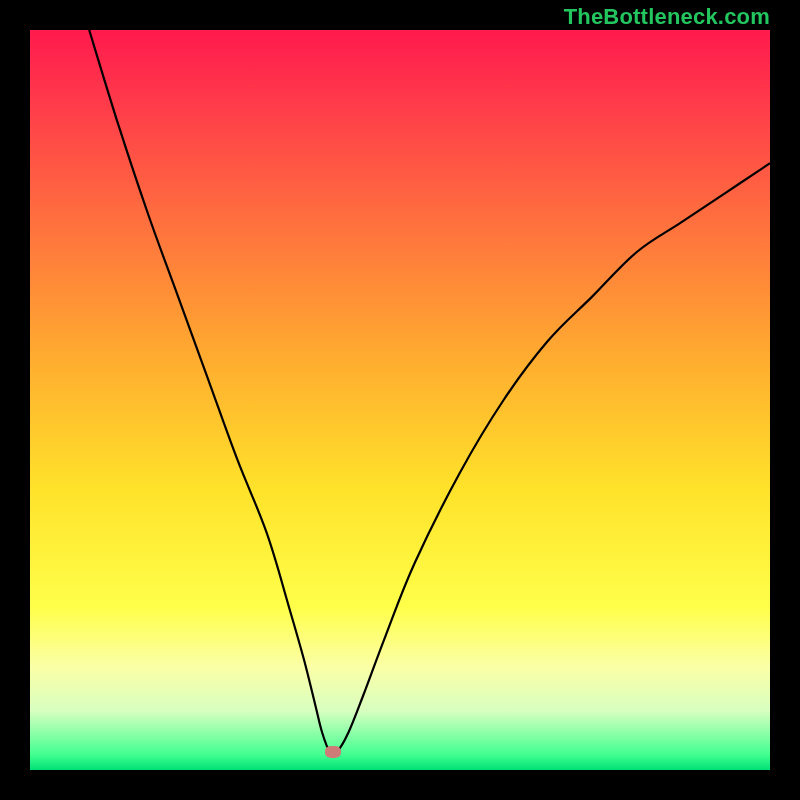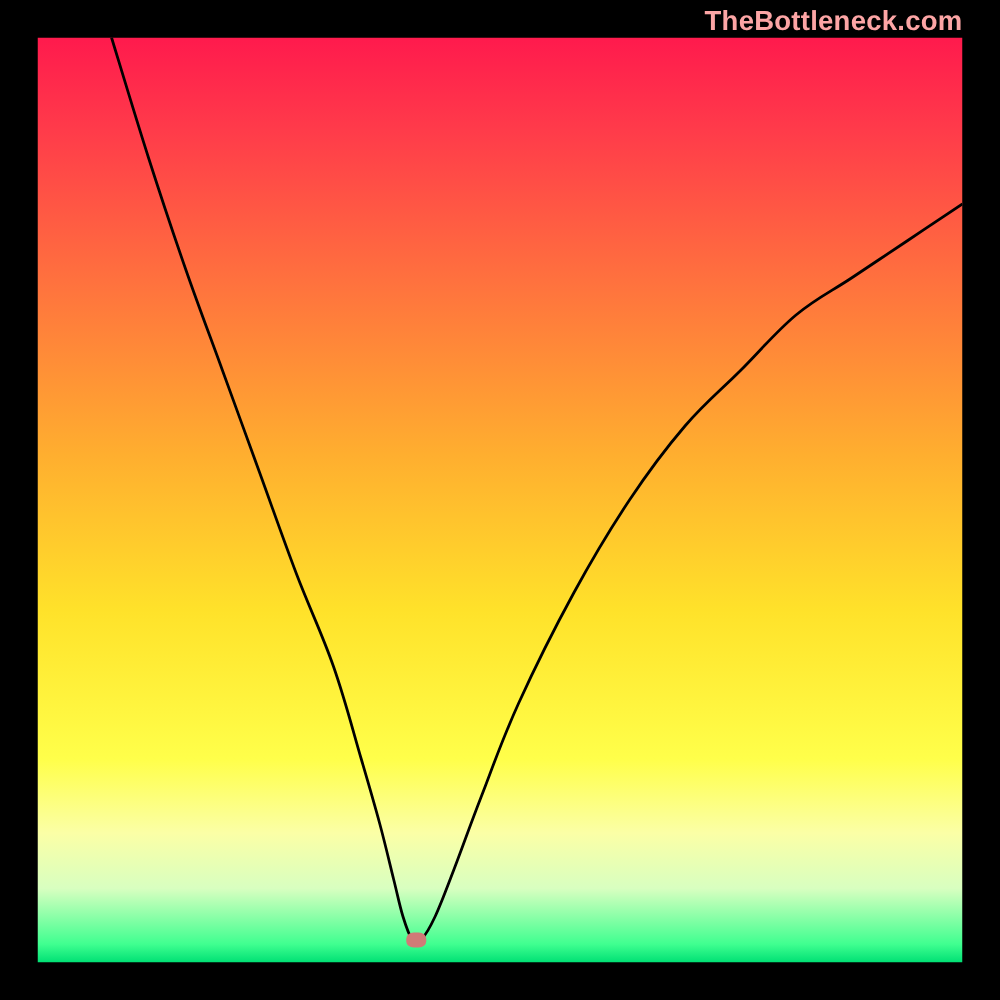--- a/index.html
+++ b/index.html
@@ -25,21 +25,21 @@
     width: 740px;
     height: 740px;
   }
   #watermark {
     position: absolute;
     right: 30px;
     top: 4px;
     font-family: Arial, Helvetica, sans-serif;
     font-size: 22px;
     font-weight: 600;
-    color: #fca5a5;
+    color: #22c55e;
     letter-spacing: 0.2px;
     margin-left: 20px;
   }
   #marker {
     position: absolute;
     width: 16px;
     height: 12px;
     border-radius: 6px / 5px;
     background: #cf7b77;
     transform: translate(-50%, -50%);

